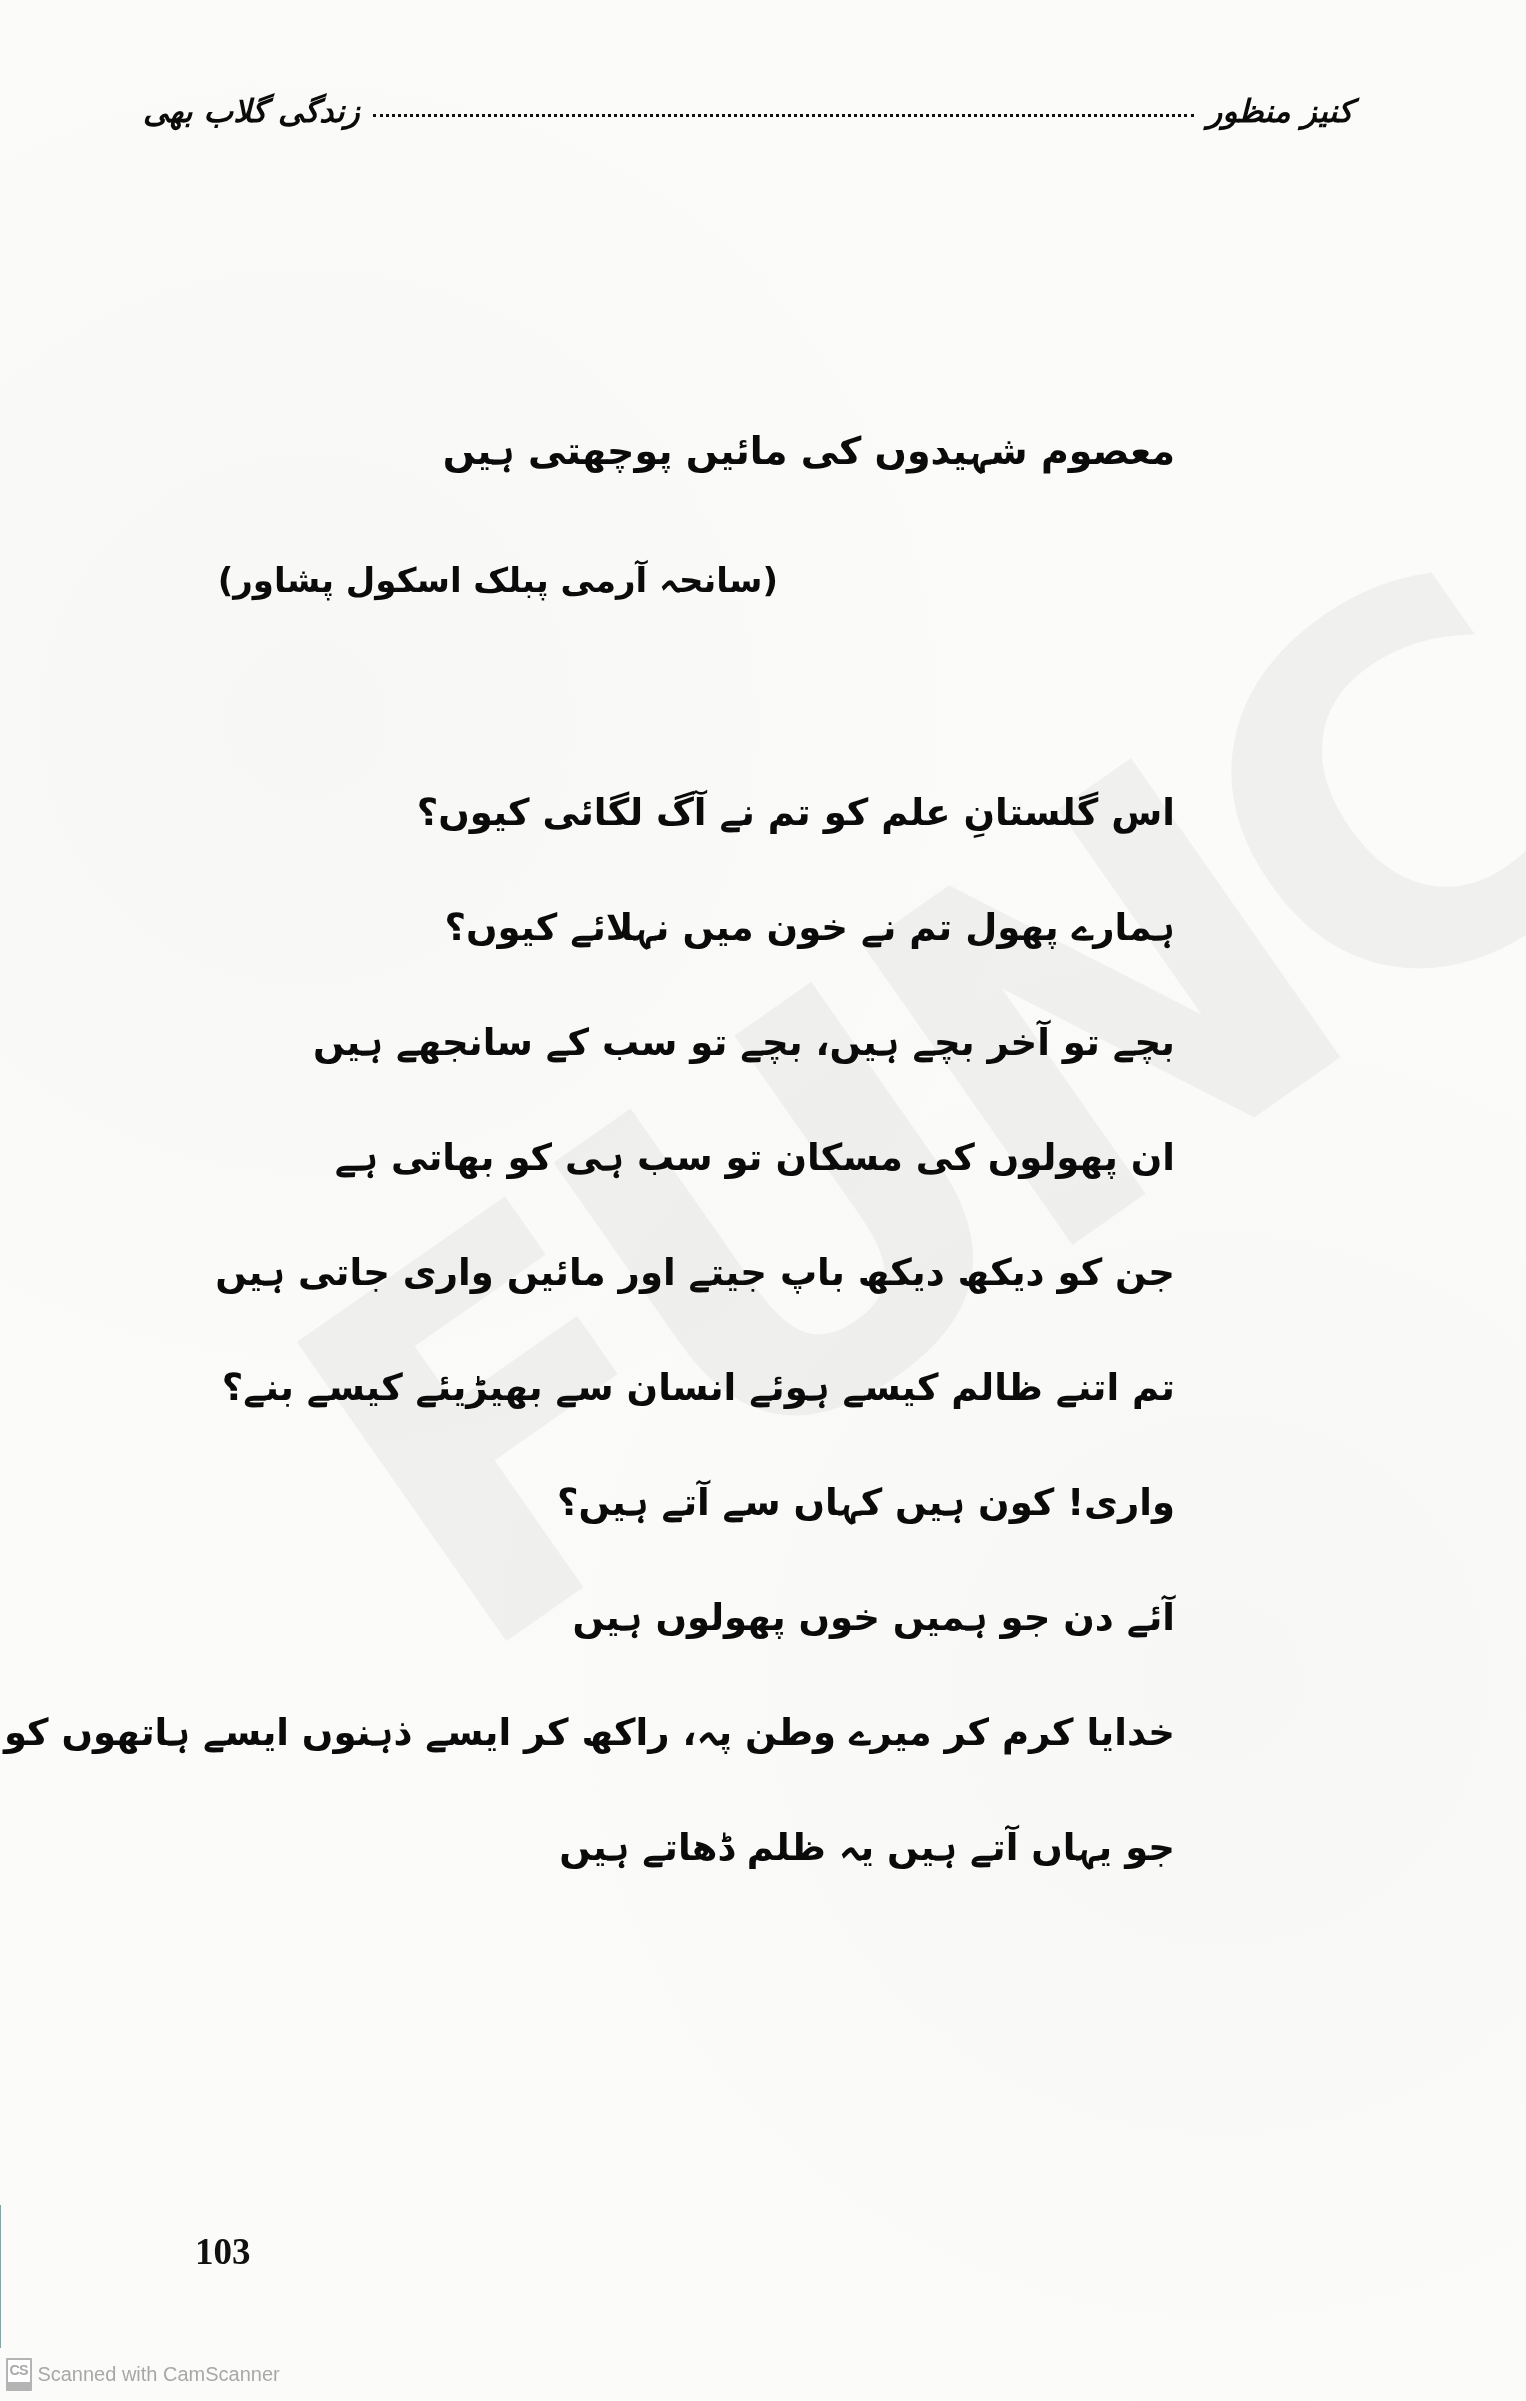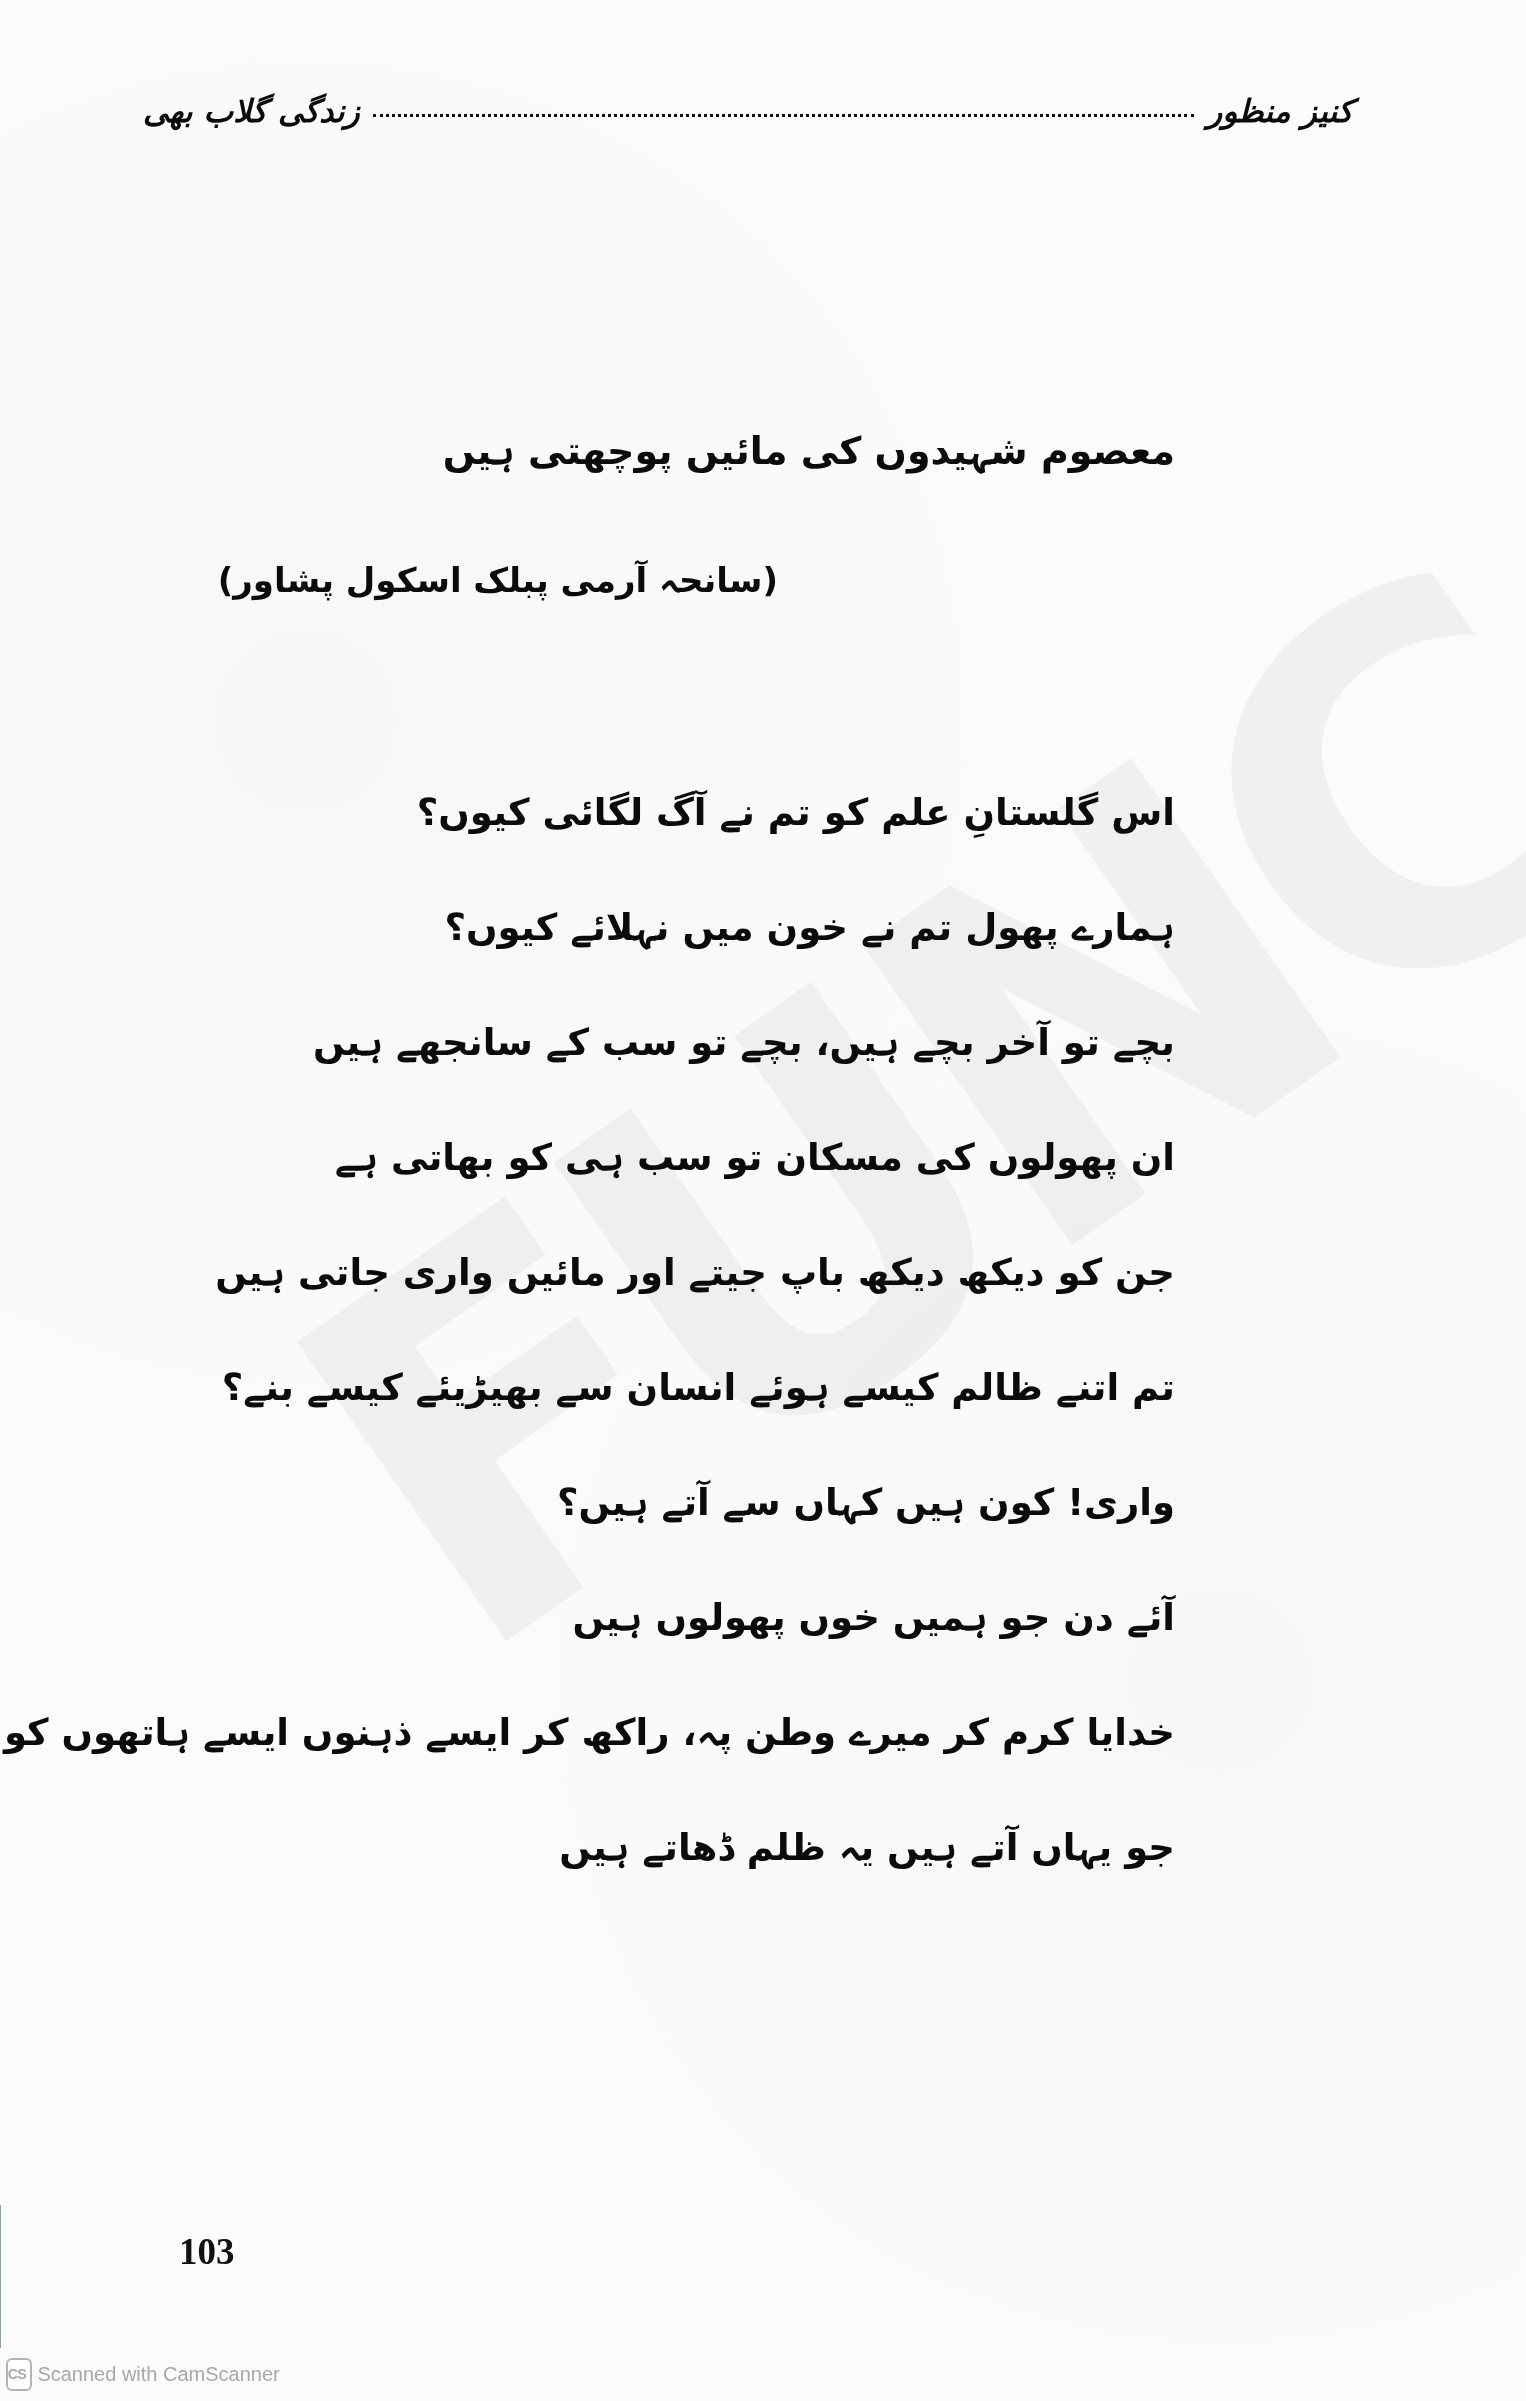--- a/index.html
+++ b/index.html
@@ -101,44 +101,44 @@
       font-size: 37px;
       font-weight: bold;
       line-height: 72px;
       height: 72px;
       margin-bottom: 43px;
       white-space: nowrap;
     }
     
     .page-number {
       position: absolute;
-      left: 179px;
+      left: 195px;
       top: 2230px;
       font-family: "Liberation Serif", serif;
       font-weight: bold;
       font-size: 37px;
       color: #111;
     }
     
     .scanner-footer {
       position: absolute;
       left: 5.7px;
       top: 2358px;
       display: flex;
       align-items: center;
       gap: 5.7px;
     }
     .cs-logo {
       width: 26px;
       height: 33px;
       border: 2.1px solid #b4b4b4;
-      border-radius: 6px;
+      border-radius: 1px;
       box-sizing: border-box;
       display: flex;
-      flex-direction: row;
+      flex-direction: column;
       align-items: center;
       justify-content: flex-start;
       overflow: hidden;
       background: #fff;
     }
     .cs-logo-text {
       font-family: "Liberation Sans", sans-serif;
       font-weight: bold;
       font-size: 14.3px;
       color: #a9a9a9;

